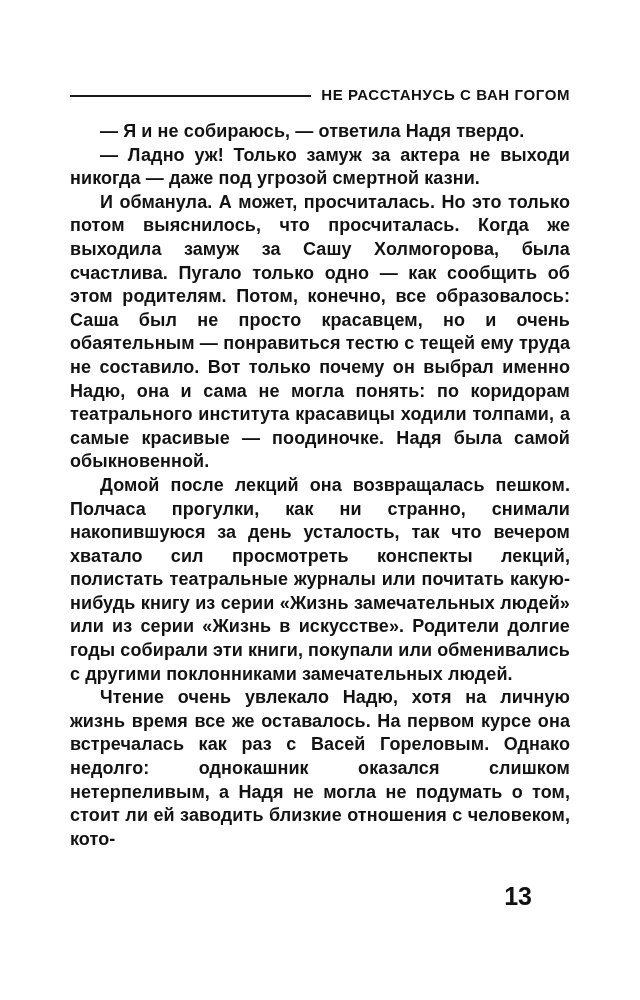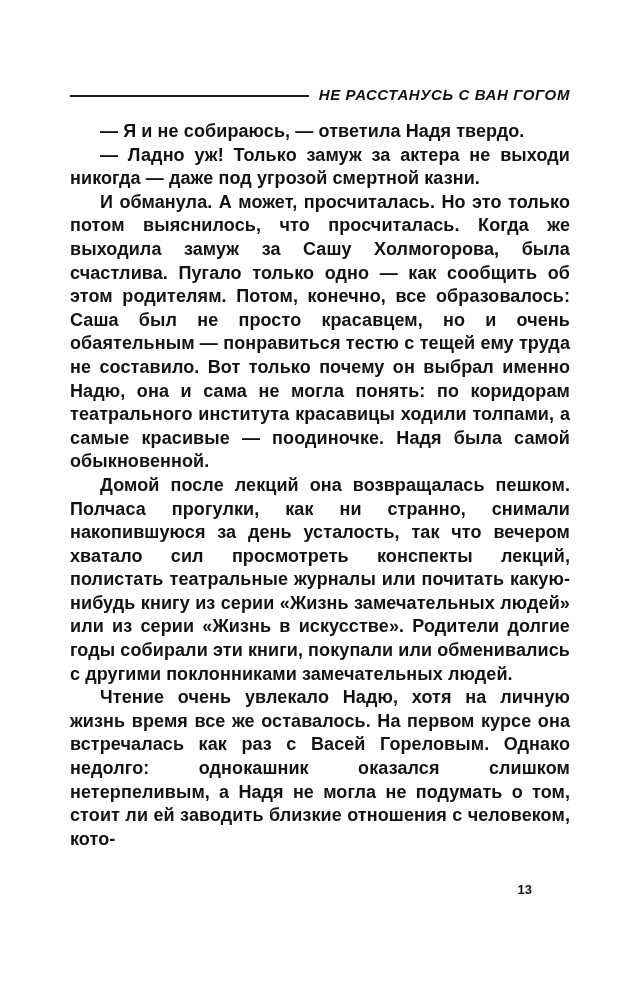--- a/index.html
+++ b/index.html
@@ -18,21 +18,20 @@
     background: #ffffff;
   }
   
   .running-head {
     position: absolute;
     top: 86px;
     left: 70px;
     right: 70px;
     display: flex;
     align-items: center;
-    font-style: italic;
   }
   .running-head .rule {
     flex: 1 1 auto;
     height: 2px;
     background: #1a1a1a;
     margin-right: 10px;
     margin-top: 2px;
   }
   .running-head .head-title {
     flex: 0 0 auto;
@@ -57,21 +56,21 @@
     text-align: justify;
     text-indent: 30px;
     color: #121212;
   }
   
   .folio {
     position: absolute;
     top: 882px;
     right: 108px;
     font-weight: bold;
-    font-size: 13px;
+    font-size: 25px;
     color: #111;
   }
 </style>
 </head>
 <body>
 
 <div class="page">
 
   <header class="running-head">
     <span class="rule"></span>

